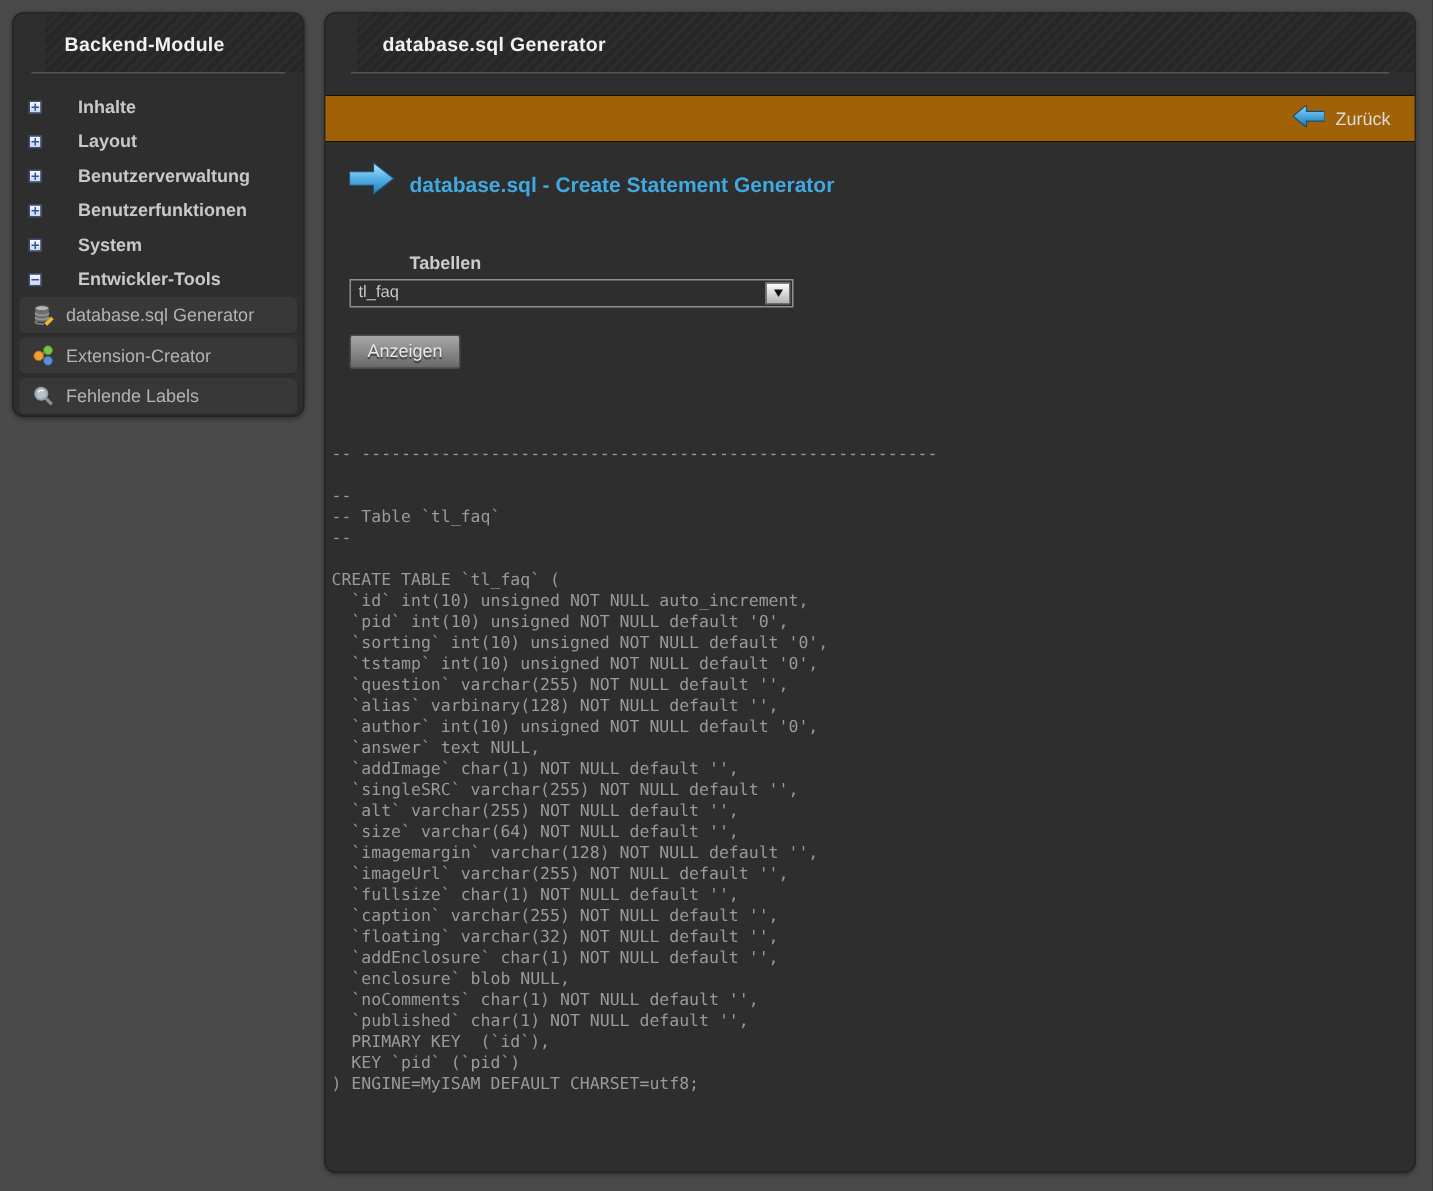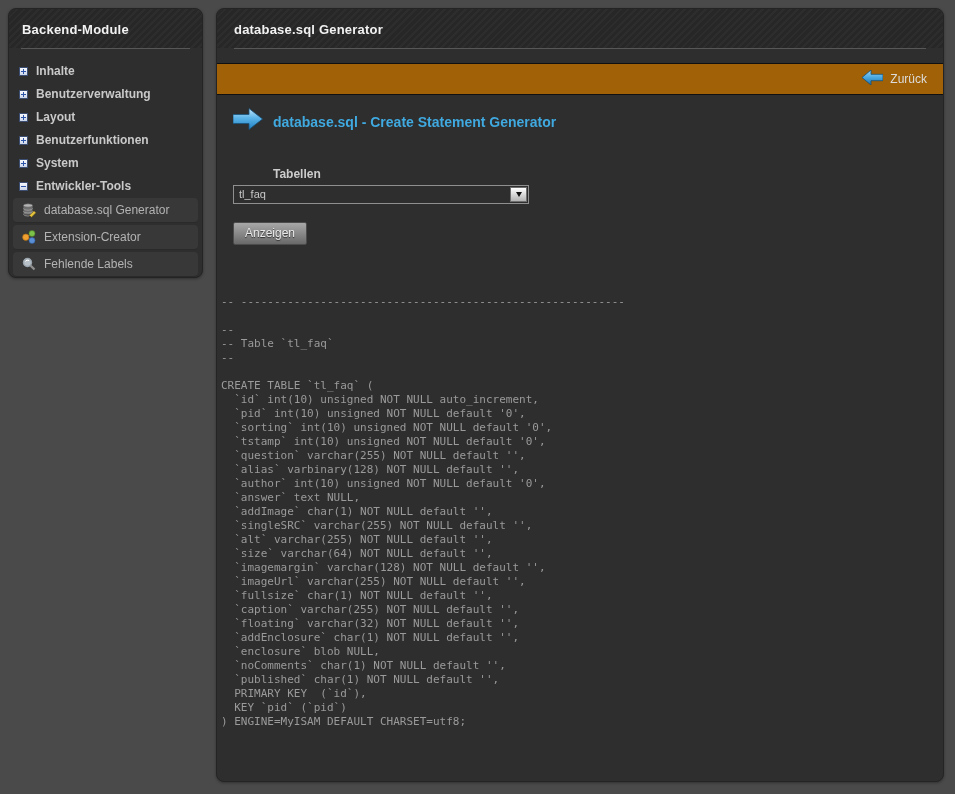--- a/index.html
+++ b/index.html
@@ -18,33 +18,34 @@
     box-shadow:0 1px 3px rgba(0,0,0,.35);
     box-sizing:border-box;
   }
   #sidebar{left:8px;top:8px;width:195px;height:270px;}
   #main-panel{left:216px;top:8px;width:728px;height:774px;}
 
   .panel-header{
     background:repeating-linear-gradient(135deg,#2d2d2d 0 2px,#272727 2px 5px);
     border-radius:8px 8px 0 0;
     padding:13px 17px 11px 17px;
+    margin-left:21px;
   }
   #sidebar .panel-header{padding:13px 13px 11px 13px;}
   .panel-title{
     margin:0;font-size:13px;font-weight:bold;color:#f2f2f2;
     letter-spacing:.2px;
   }
   .divider{height:1px;background:#575757;margin:0 17px;}
   #sidebar .divider{margin:0 12px;}
 
   
   #sidebar-nav{padding:11px 0 8px 0;}
   .nav-group{
-    display:flex;align-items:center;gap:8px;
+    display:flex;align-items:center;gap:24px;
     padding:4px 10px 5px 10px;cursor:pointer;
   }
   .nav-group-label{font-size:12px;font-weight:bold;color:#c9c9c9;}
   .tree-icon{
     width:9px;height:9px;flex:0 0 9px;position:relative;
     background:linear-gradient(#f6f8fc,#ccd6ea);
     border:1px solid #3d4e73;box-sizing:border-box;
   }
   .tree-icon::before{
     content:"";position:absolute;left:1px;top:3px;width:5px;height:1px;background:#2b53a8;
@@ -137,25 +138,25 @@
     <h1 class="panel-title">Backend-Module</h1>
   </div>
   <div class="divider"></div>
   <nav id="sidebar-nav">
       <div class="nav-group">
         <span class="tree-icon plus"></span>
         <span class="nav-group-label">Inhalte</span>
       </div>
       <div class="nav-group">
         <span class="tree-icon plus"></span>
+        <span class="nav-group-label">Layout</span>
+      </div>
+      <div class="nav-group">
+        <span class="tree-icon plus"></span>
         <span class="nav-group-label">Benutzerverwaltung</span>
-      </div>
-      <div class="nav-group">
-        <span class="tree-icon plus"></span>
-        <span class="nav-group-label">Layout</span>
       </div>
       <div class="nav-group">
         <span class="tree-icon plus"></span>
         <span class="nav-group-label">Benutzerfunktionen</span>
       </div>
       <div class="nav-group">
         <span class="tree-icon plus"></span>
         <span class="nav-group-label">System</span>
       </div>
       <div class="nav-group">

